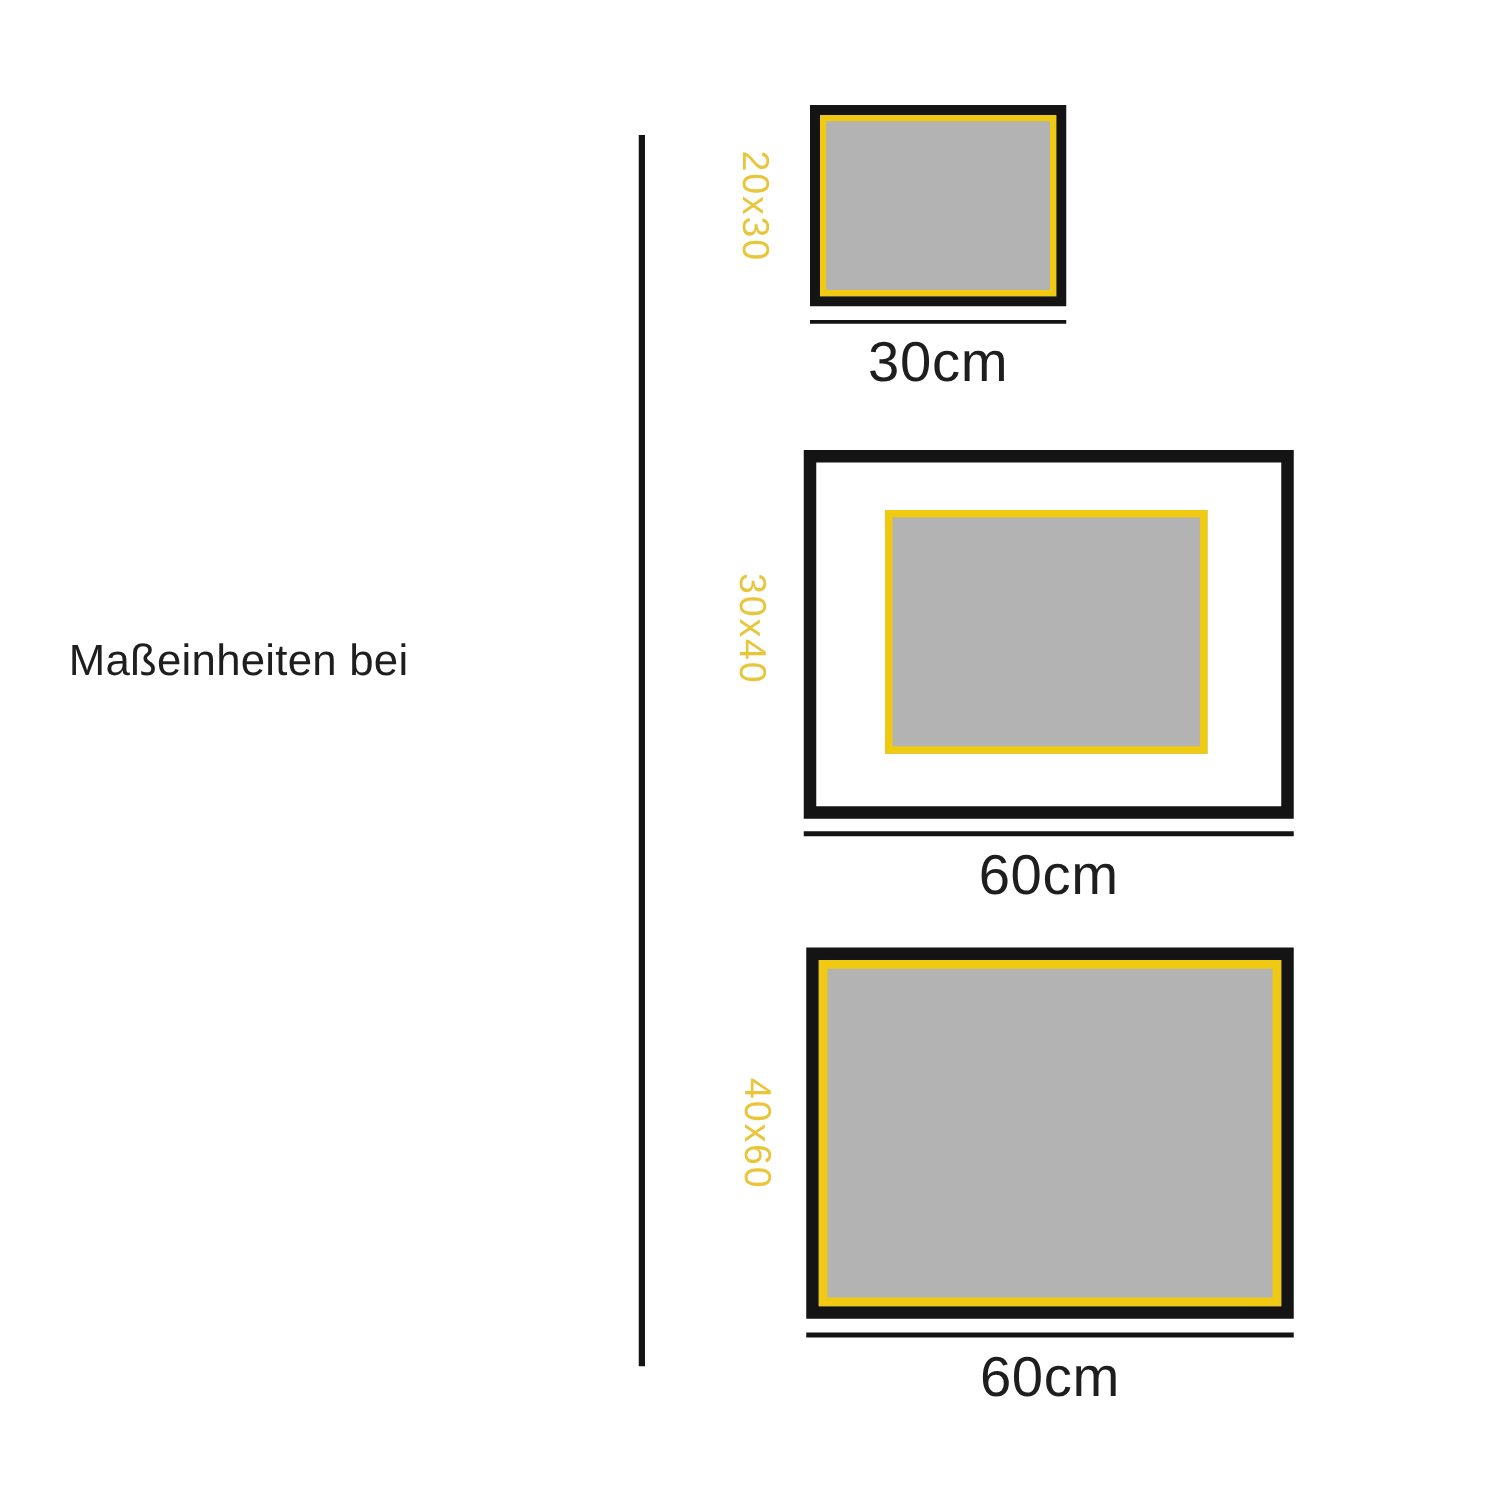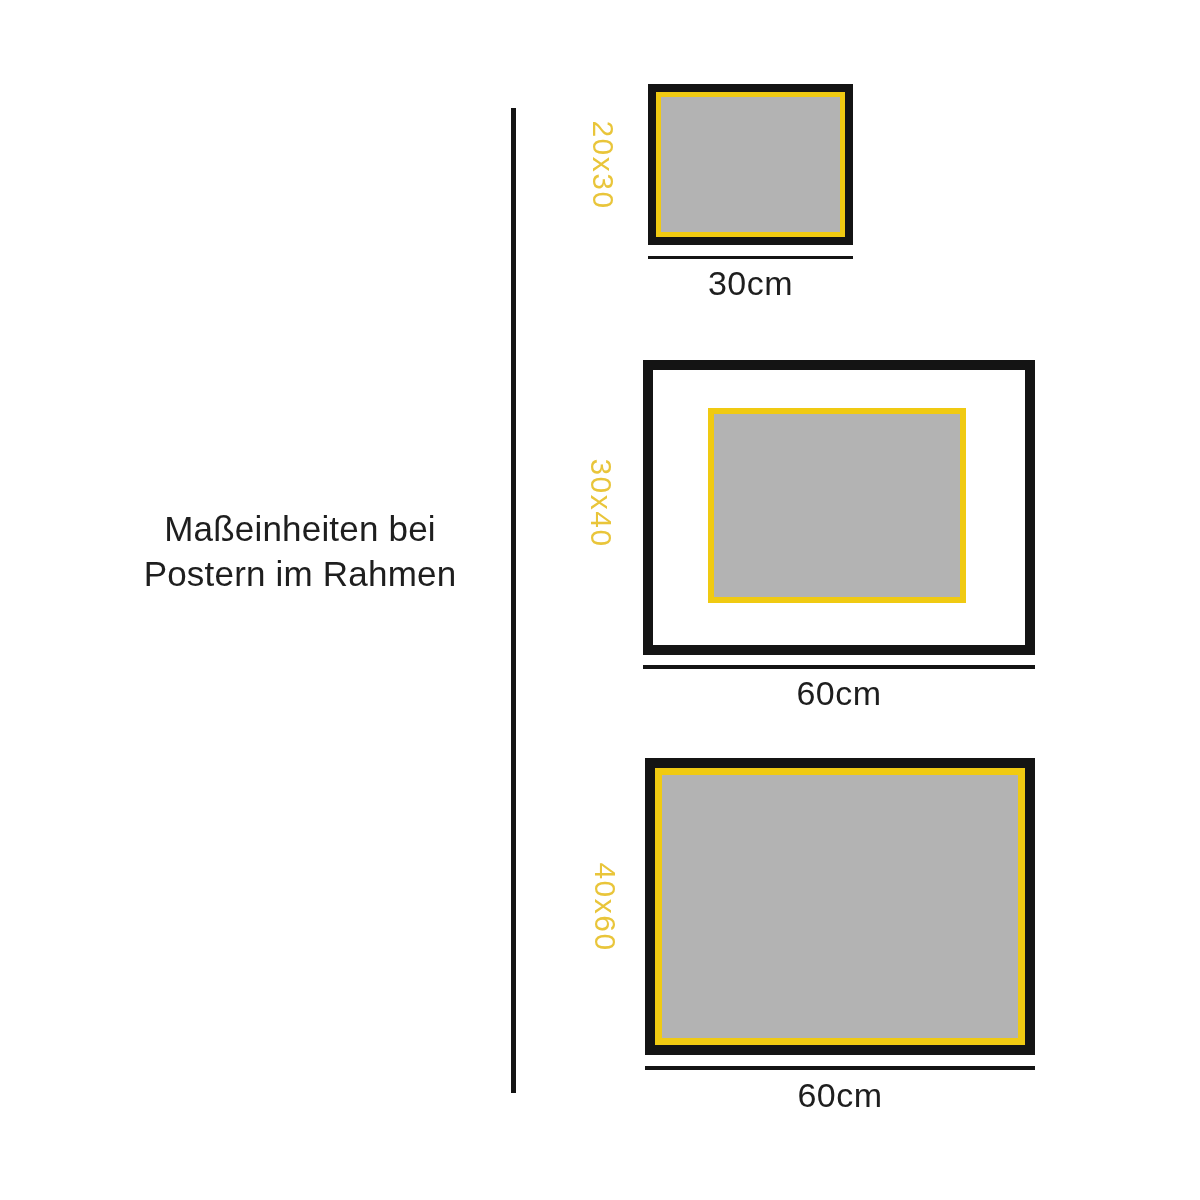--- a/index.html
+++ b/index.html
@@ -20,21 +20,21 @@
     background: #ffffff;
     overflow: hidden;
   }
 
   
   .title-block {
     position: absolute;
     left: 55px;
     top: 506px;
     width: 490px;
-    text-align: center;
+    text-align: left;
     color: var(--text-color);
     font-size: 35px;
     line-height: 45px;
     letter-spacing: 0.2px;
   }
 
   
   .divider {
     position: absolute;
     left: 511px;
@@ -78,32 +78,31 @@
 
   .measure-line {
     position: absolute;
     background: var(--frame-black);
   }
 
   .width-label {
     position: absolute;
     text-align: center;
     color: var(--text-color);
-    font-size: 34px;
+    font-size: 45px;
     letter-spacing: 0.5px;
   }
 </style>
 </head>
 <body>
 
 <div class="canvas">
 
   <div class="title-block">
     <div>Maßeinheiten bei</div>
-    <div>Postern im Rahmen</div>
   </div>
 
   <div class="divider"></div>
 
   <div class="frame frame-solid" style="left:648px; top:84px; width:205px; height:161px;">
     <div class="poster" style="left:8px; top:8px; right:8px; bottom:8px; border-width:5px;"></div>
   </div>
   <div class="size-label" style="left:603px; top:165px;">20x30</div>
   <div class="measure-line" style="left:648px; top:256px; width:205px; height:3px;"></div>
   <div class="width-label" style="left:648px; top:264px; width:205px;">30cm</div>

